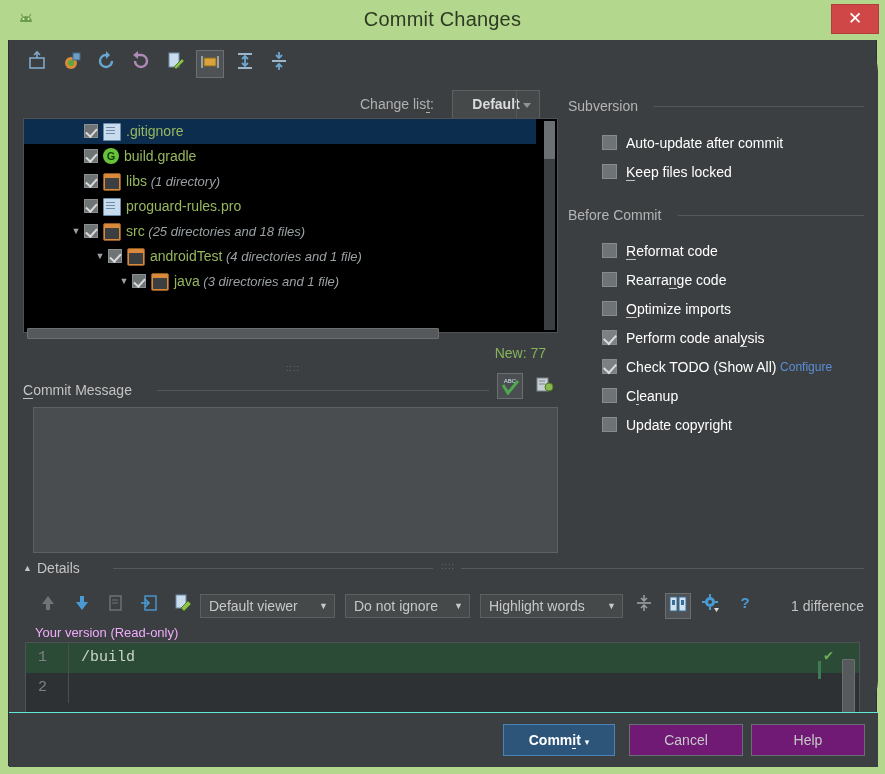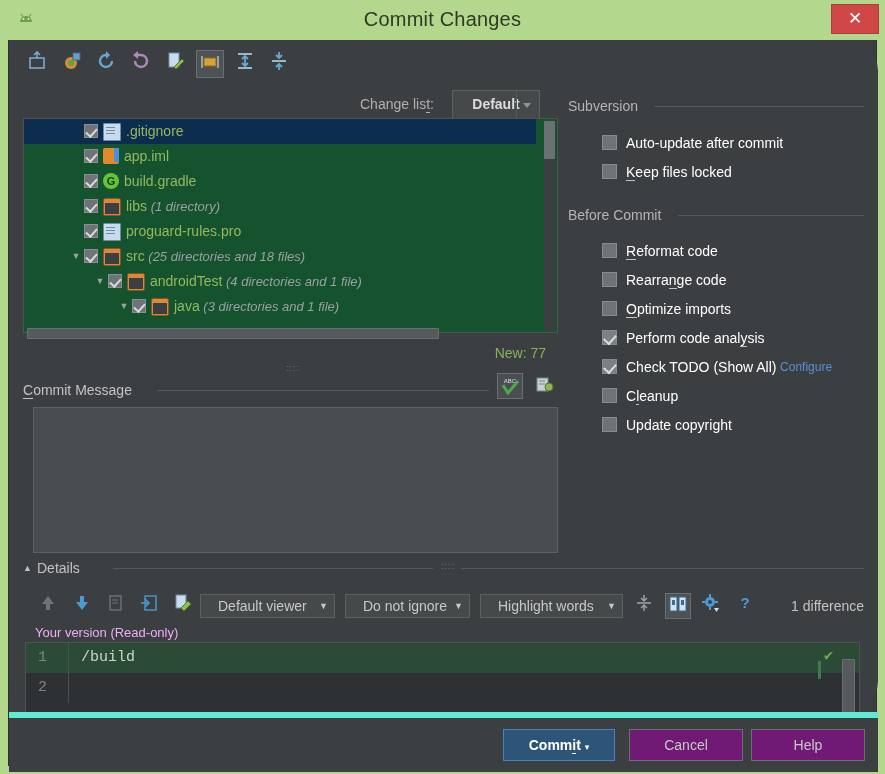--- a/index.html
+++ b/index.html
@@ -63,21 +63,21 @@
     position:absolute;left:0;top:5px;width:86px;text-align:center;
     font-size:14px;font-weight:bold;color:#dcdcdc;
   }
   .changelist-box .arrowbox{
     position:absolute;right:0;top:0;width:22px;height:28px;
     border-left:1px solid #55595b;
   }
   
   .tree-wrap{
     position:absolute;left:14px;top:78px;width:535px;height:215px;
-    background:#14532d;border:1px solid #4e5254;box-sizing:border-box;
+    background:#000000;border:1px solid #4e5254;box-sizing:border-box;
     overflow:hidden;
   }
   .tree{position:absolute;left:0;top:0;width:512px;}
   .trow{
     position:relative;height:25px;line-height:25px;white-space:nowrap;
     cursor:pointer;
   }
   .trow.sel{background:#0d2d4f;}
   .twist{
     display:inline-block;width:16px;text-align:center;color:#9aa0a3;
@@ -183,21 +183,21 @@
   .dtb{position:absolute;top:553px;height:26px;}
   .dtb-btn{
     display:inline-block;width:26px;height:26px;margin-right:4px;
     vertical-align:top;text-align:center;line-height:26px;cursor:pointer;
     box-sizing:border-box;position:relative;
   }
   .dtb-btn.active{background:#4e5254;border:1px solid #6a6f71;}
   .combo{
     position:absolute;top:554px;height:24px;
     background:#45494a;border:1px solid #5b6163;box-sizing:border-box;
-    font-size:14px;color:#c8c8c8;line-height:22px;padding-left:17px;
+    font-size:14px;color:#c8c8c8;line-height:22px;padding-left:8px;
     cursor:pointer;white-space:nowrap;
   }
   .combo .car{position:absolute;right:6px;top:0;font-size:9px;}
   .diffcount{position:absolute;right:14px;top:558px;font-size:14px;color:#c3c3c3;}
   
   .yourver{position:absolute;left:26px;top:585px;font-size:13px;color:#f0abfc;}
   .diff{
     position:absolute;left:16px;top:602px;width:835px;height:96px;
     background:#2e3133;border:1px solid #4e5254;box-sizing:border-box;
     overflow:hidden;font-family:"Liberation Mono",monospace;
@@ -220,21 +220,21 @@
   .diff-check{position:absolute;right:26px;top:3px;color:#6aab55;font-size:15px;}
   .diff-mark{position:absolute;right:38px;top:18px;width:3px;height:18px;background:#3f7a56;}
   .diff-sb{
     position:absolute;right:4px;top:16px;width:13px;height:58px;
     background:#565a5c;border:1px solid #6a6f71;box-sizing:border-box;
     border-radius:1px;
   }
   
   .footer{
     position:absolute;left:0;top:672px;width:869px;height:54px;
-    background:#3c3f41;border-top:6px solid #5eead4;
+    background:#3c3f41;border-top:1px solid #5eead4;
   }
   .btn{
     position:absolute;top:11px;height:32px;
     background:#701a75;border:1px solid #6a6f71;box-sizing:border-box;
     font-size:14px;color:#c8c8c8;text-align:center;line-height:30px;
     cursor:pointer;
   }
   .btn.primary{
     background:#2d5579;border:1px solid #4b82b4;color:#ffffff;font-weight:bold;
   }
@@ -326,21 +326,20 @@
       <div class="arrowbox">
         <svg width="20" height="28" viewBox="0 0 20 28">
               <path d="M6 12 L14 12 L10 17 Z" fill="#8e9497"></path>
             </svg>
       </div>
     </div>
 
     <div class="tree-wrap">
       <div class="tree" id="tree-rows">
             <div class="trow sel"><span style="display:inline-block;width:44px"></span><span class="twist"></span><span class="cb on"></span><span class="ficon ic-file"></span><span class="tname">.gitignore</span></div>
-            <div class="trow"><span style="display:inline-block;width:44px"></span><span class="twist"></span><span class="cb on"></span><span class="ficon ic-module"></span><span class="tname">app.iml</span></div>
             <div class="trow"><span style="display:inline-block;width:44px"></span><span class="twist"></span><span class="cb on"></span><span class="ficon ic-gradle">G</span><span class="tname">build.gradle</span></div>
             <div class="trow"><span style="display:inline-block;width:44px"></span><span class="twist"></span><span class="cb on"></span><span class="ficon ic-folder"></span><span class="tname">libs</span> <span class="tmeta">(1 directory)</span></div>
             <div class="trow"><span style="display:inline-block;width:44px"></span><span class="twist"></span><span class="cb on"></span><span class="ficon ic-file"></span><span class="tname">proguard-rules.pro</span></div>
             <div class="trow"><span style="display:inline-block;width:44px"></span><span class="twist">▼</span><span class="cb on"></span><span class="ficon ic-folder"></span><span class="tname">src</span> <span class="tmeta">(25 directories and 18 files)</span></div>
             <div class="trow"><span style="display:inline-block;width:68px"></span><span class="twist">▼</span><span class="cb on"></span><span class="ficon ic-folder"></span><span class="tname">androidTest</span> <span class="tmeta">(4 directories and 1 file)</span></div>
             <div class="trow"><span style="display:inline-block;width:92px"></span><span class="twist">▼</span><span class="cb on"></span><span class="ficon ic-folder"></span><span class="tname">java</span> <span class="tmeta">(3 directories and 1 file)</span></div>
           </div>
       <div class="vscroll">
         <div class="thumb"></div>
       </div>

